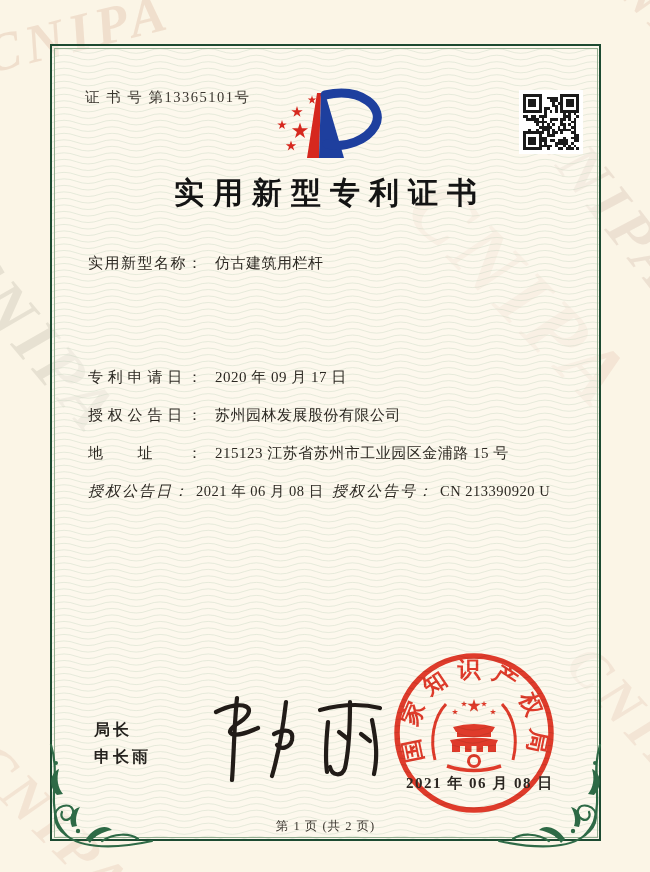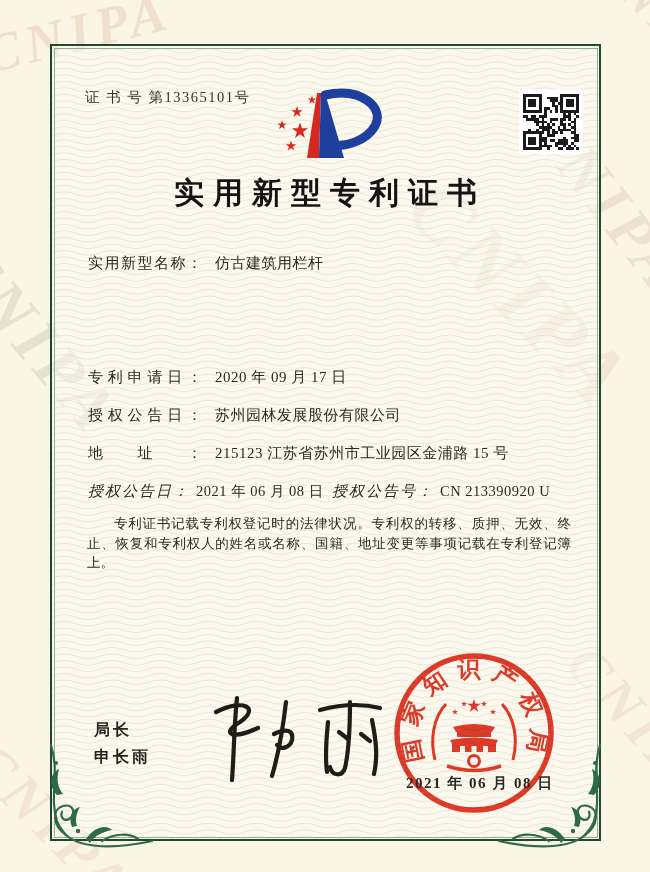--- a/index.html
+++ b/index.html
@@ -479,21 +479,20 @@
       <span class="lab">地址：</span><span class="val">215123 江苏省苏州市工业园区金浦路 15 号</span>
     </div>
     <div class="ct row row7 r6">
       <span class="lab">授权公告日：</span><span class="val">2021 年 06 月 08 日</span>
     </div>
     <div class="ct row row7 grant-no">
       <span class="lab">授权公告号：</span><span class="val">CN 213390920 U</span>
     </div>
 
     <div class="ct paras">
-      <p>专利证书记载专利权登记时的法律状况。专利权的转移、质押、无效、终止、恢复和专利权人的姓名或名称、国籍、地址变更等事项记载在专利登记簿上。</p>
     </div>
 
     <div class="ct role">局长</div>
     <div class="ct role dname">申长雨</div>
 
     <svg class="ct sig-svg" width="220" height="115" viewBox="0 0 220 115">
       <g stroke="#221c18" stroke-width="4.2" fill="none" stroke-linecap="round" stroke-linejoin="round">
         <path d="M55,14 C 52,42 52,70 50,96"></path>
         <path d="M34,28 C 62,14 78,24 58,38 C 38,50 50,56 76,44"></path>
         <path d="M104,18 C 101,44 97,68 90,92"></path>
@@ -530,20 +529,21 @@
         <rect x="82.5" y="98" width="5" height="6" fill="#fbf3e4"></rect>
         <rect x="94" y="98" width="5" height="6" fill="#fbf3e4"></rect>
         <path d="M46,112 C 41,92 44,70 57,56" stroke="#dd2f1e" stroke-width="3" fill="none"></path>
         <path d="M124,112 C 129,92 126,70 113,56" stroke="#dd2f1e" stroke-width="3" fill="none"></path>
         <circle cx="85" cy="113" r="5.5" stroke="#dd2f1e" stroke-width="3" fill="none"></circle>
         <path d="M58,118 Q85,127 112,118" stroke="#dd2f1e" stroke-width="3.5" fill="none"></path>
       </g>
     </svg>
     <div class="ct seal-date">2021 年 06 月 08 日</div>
 
+    <div class="ct footer">第 1 页 (共 2 页)</div>
 
     <svg class="flourish fl-bl" width="112" height="112" viewBox="0 0 112 112">
       <path d="M110,102 C 74,110 40,110 24,96"></path>
       <path d="M24,96 C 10,86 10,70 21,67 C 31,64 35,75 27,80 C 22,83 18,78 20,73"></path>
       <path d="M9,6 C 18,34 7,58 15,82 C 17,88 21,92 24,96"></path>
       <path d="M60,102 C 72,94 88,94 96,100"></path>
       <path class="leaf" d="M44,100 C 52,88 64,85 70,91 C 60,93 52,97 48,104 Z"></path>
       <path class="leaf" d="M15,56 C 6,47 8,34 17,30 C 14,40 16,49 21,55 Z"></path>
       <path class="leaf" d="M30,88 C 26,78 30,70 38,68 C 34,75 33,81 35,87 Z"></path>
       <circle cx="36" cy="92" r="2.2"></circle>

